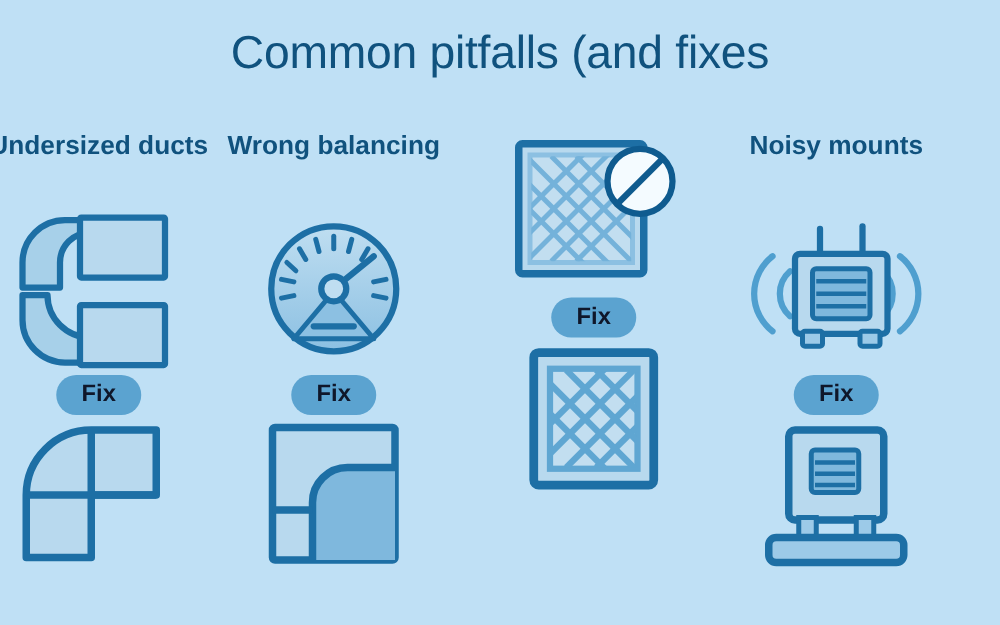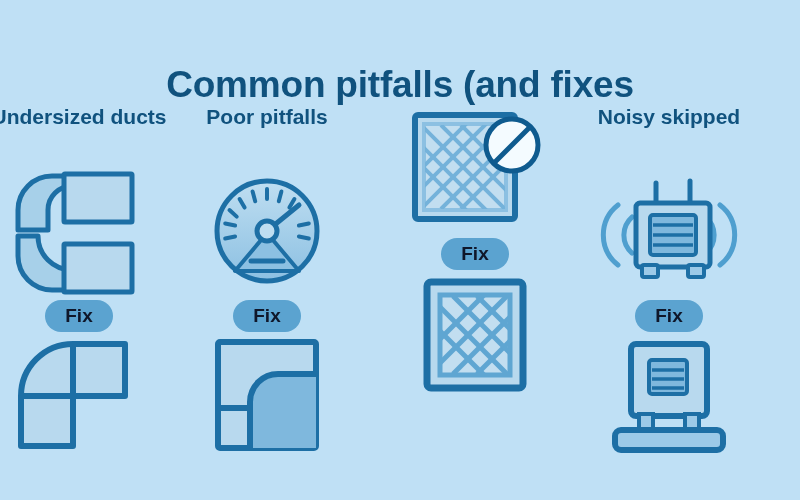--- a/index.html
+++ b/index.html
@@ -23,25 +23,24 @@
   }
 
   
   #title {
     position: absolute;
     left: 0;
     top: 22px;
     width: 800px;
     text-align: center;
     font-size: 37px;
-    font-weight: bold;
+    font-weight: normal;
     color: #10527e;
     letter-spacing: -0.2px;
     line-height: 1.1;
-    margin-top: 43px;
   }
 
   
   .column {
     position: absolute;
     top: 104px;
     width: 190px;
     height: 380px;
   }
   #col-0 { left: -16px; }
@@ -122,21 +121,21 @@
           <path d="M 8 110 L 8 60 A 52 52 0 0 1 60 8 L 112 8 L 112 60 L 60 60 L 60 110 Z" fill="#b8d9ee" stroke="#1d6fa5" stroke-width="6" stroke-linejoin="round"></path>
           <path d="M 60 60 L 112 60" stroke="#1d6fa5" stroke-width="6" fill="none"></path>
           <path d="M 8 60 L 60 60" stroke="#1d6fa5" stroke-width="6" fill="none"></path>
           <path d="M 60 8 L 60 60" stroke="#1d6fa5" stroke-width="6" fill="none"></path>
         </svg>
       </span>
     </div>
   </div>
 
   <div class="column" id="col-1">
-    <div class="col-label">Poor pitfalls</div>
+    <div class="col-label">Wrong balancing</div>
 
     <div class="icon-slot top">
       <span>
         <svg width="112" height="112" viewBox="0 0 112 112">
           <defs>
             <linearGradient id="gaugeGrad" x1="0" y1="0" x2="0" y2="1">
               <stop offset="0%" stop-color="#bfdef1"></stop>
               <stop offset="100%" stop-color="#8cc0e2"></stop>
             </linearGradient>
           </defs>
@@ -236,21 +235,21 @@
             <line x1="10" y1="22" x2="90" y2="102"></line>
             <line x1="34" y1="22" x2="114" y2="102"></line>
             <line x1="58" y1="22" x2="138" y2="102"></line>
           </g>
         </svg>
       </span>
     </div>
   </div>
 
   <div class="column" id="col-3">
-    <div class="col-label">Noisy skipped</div>
+    <div class="col-label">Noisy mounts</div>
 
     <div class="icon-slot top">
       <span>
         <svg width="146" height="116" viewBox="0 0 146 116">
 
           <g fill="none" stroke="#4f9fcf" stroke-width="5" stroke-linecap="round">
             <path d="M 22 32 A 38 38 0 0 0 22 92"></path>
             <path d="M 36 44 A 24 24 0 0 0 36 80"></path>
 
             <path d="M 124 32 A 38 38 0 0 1 124 92"></path>

